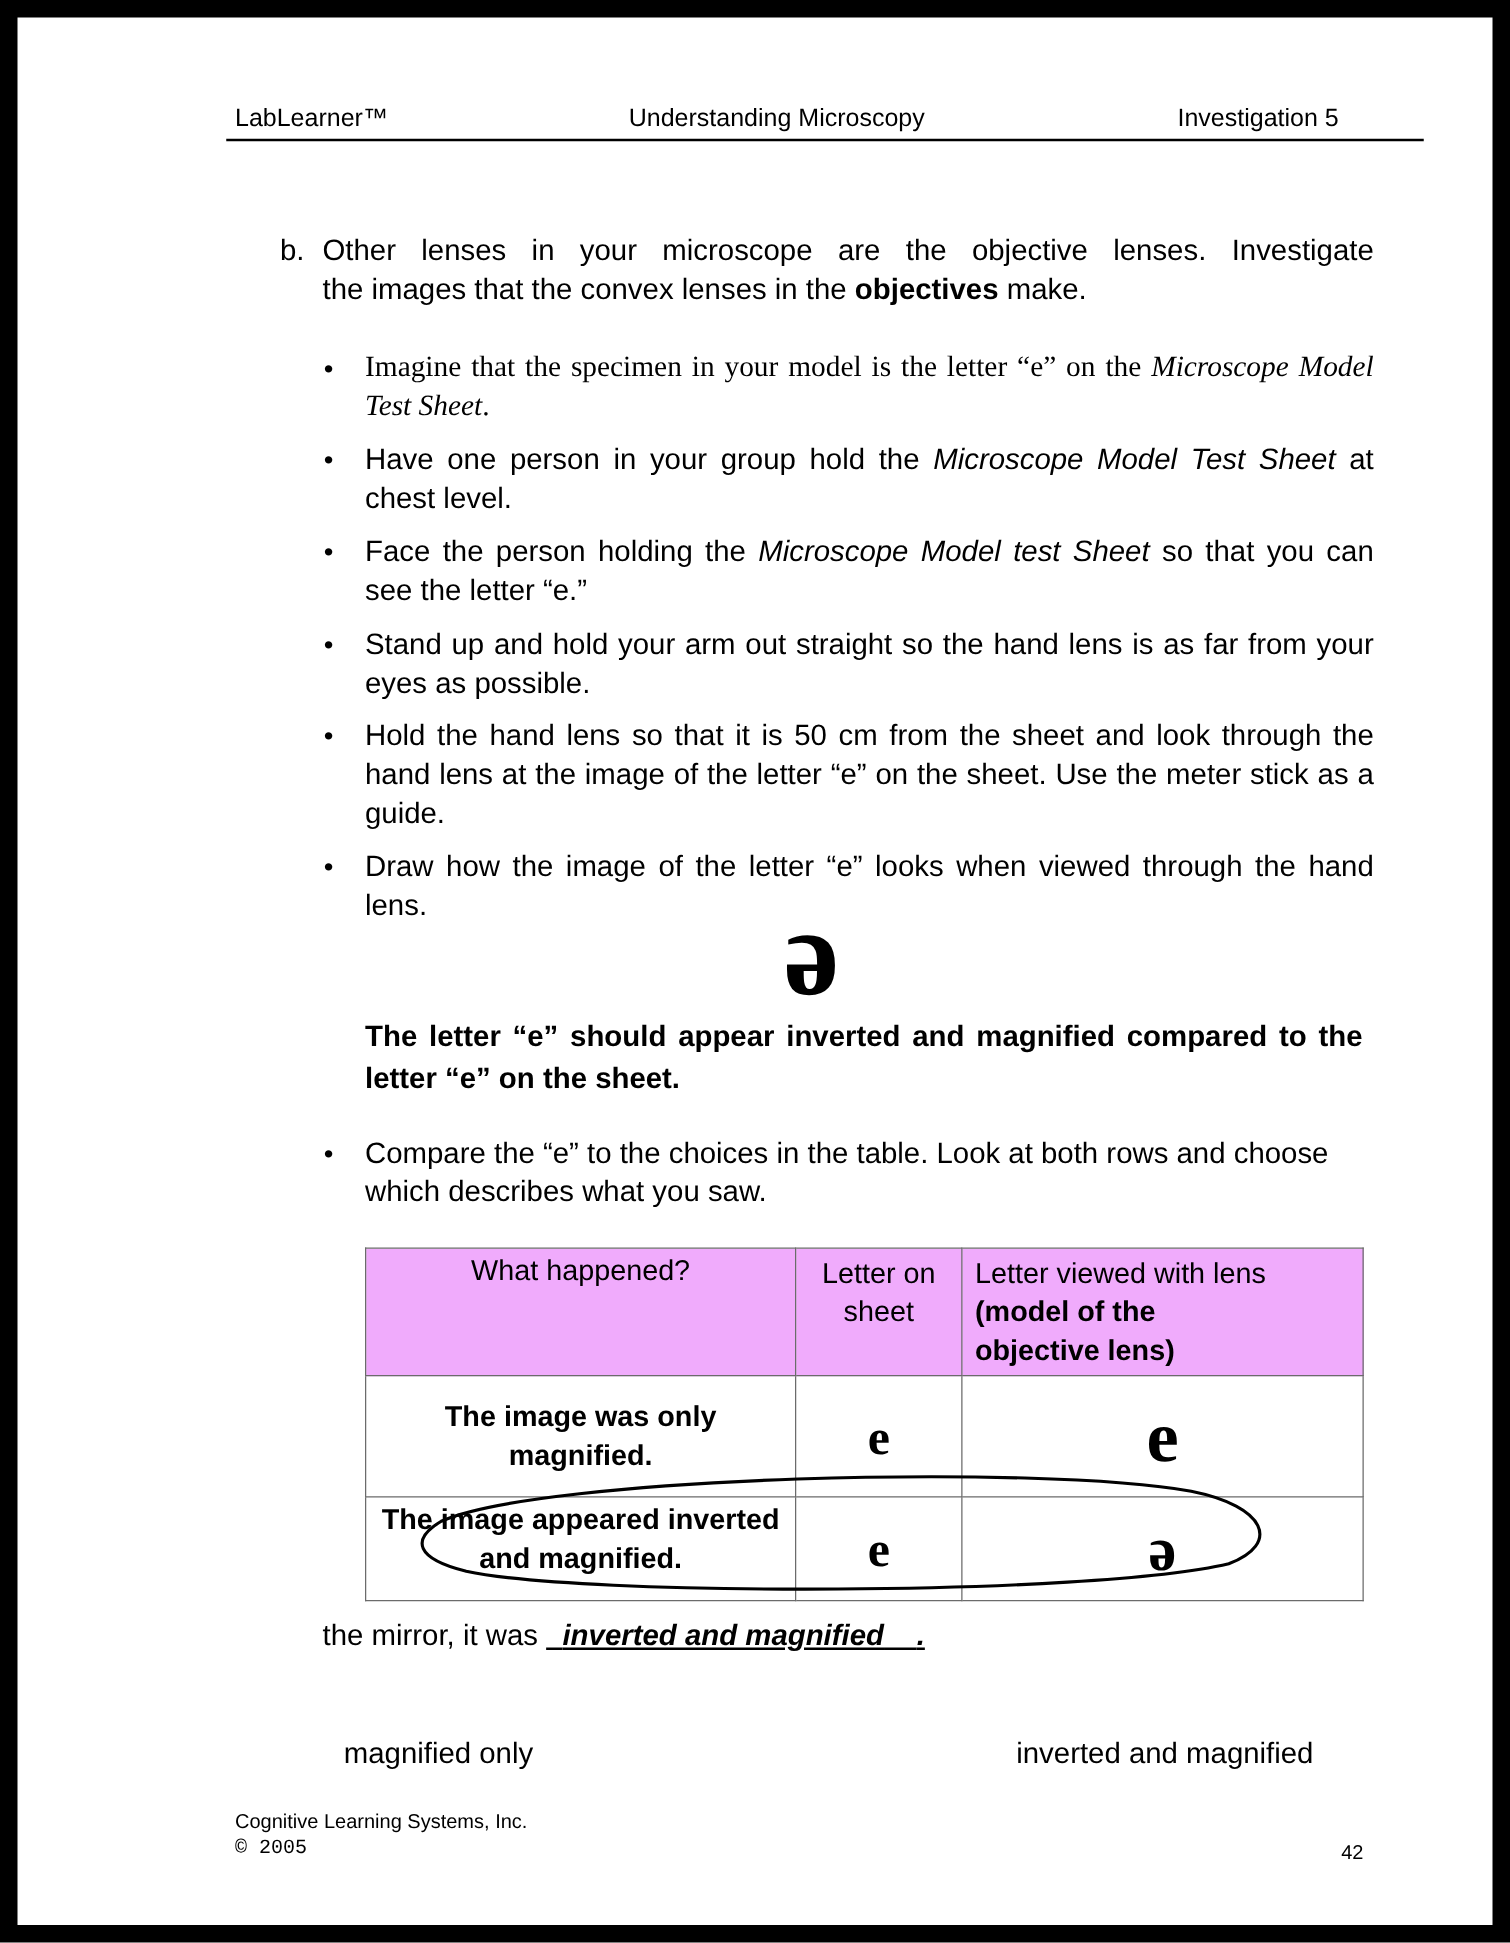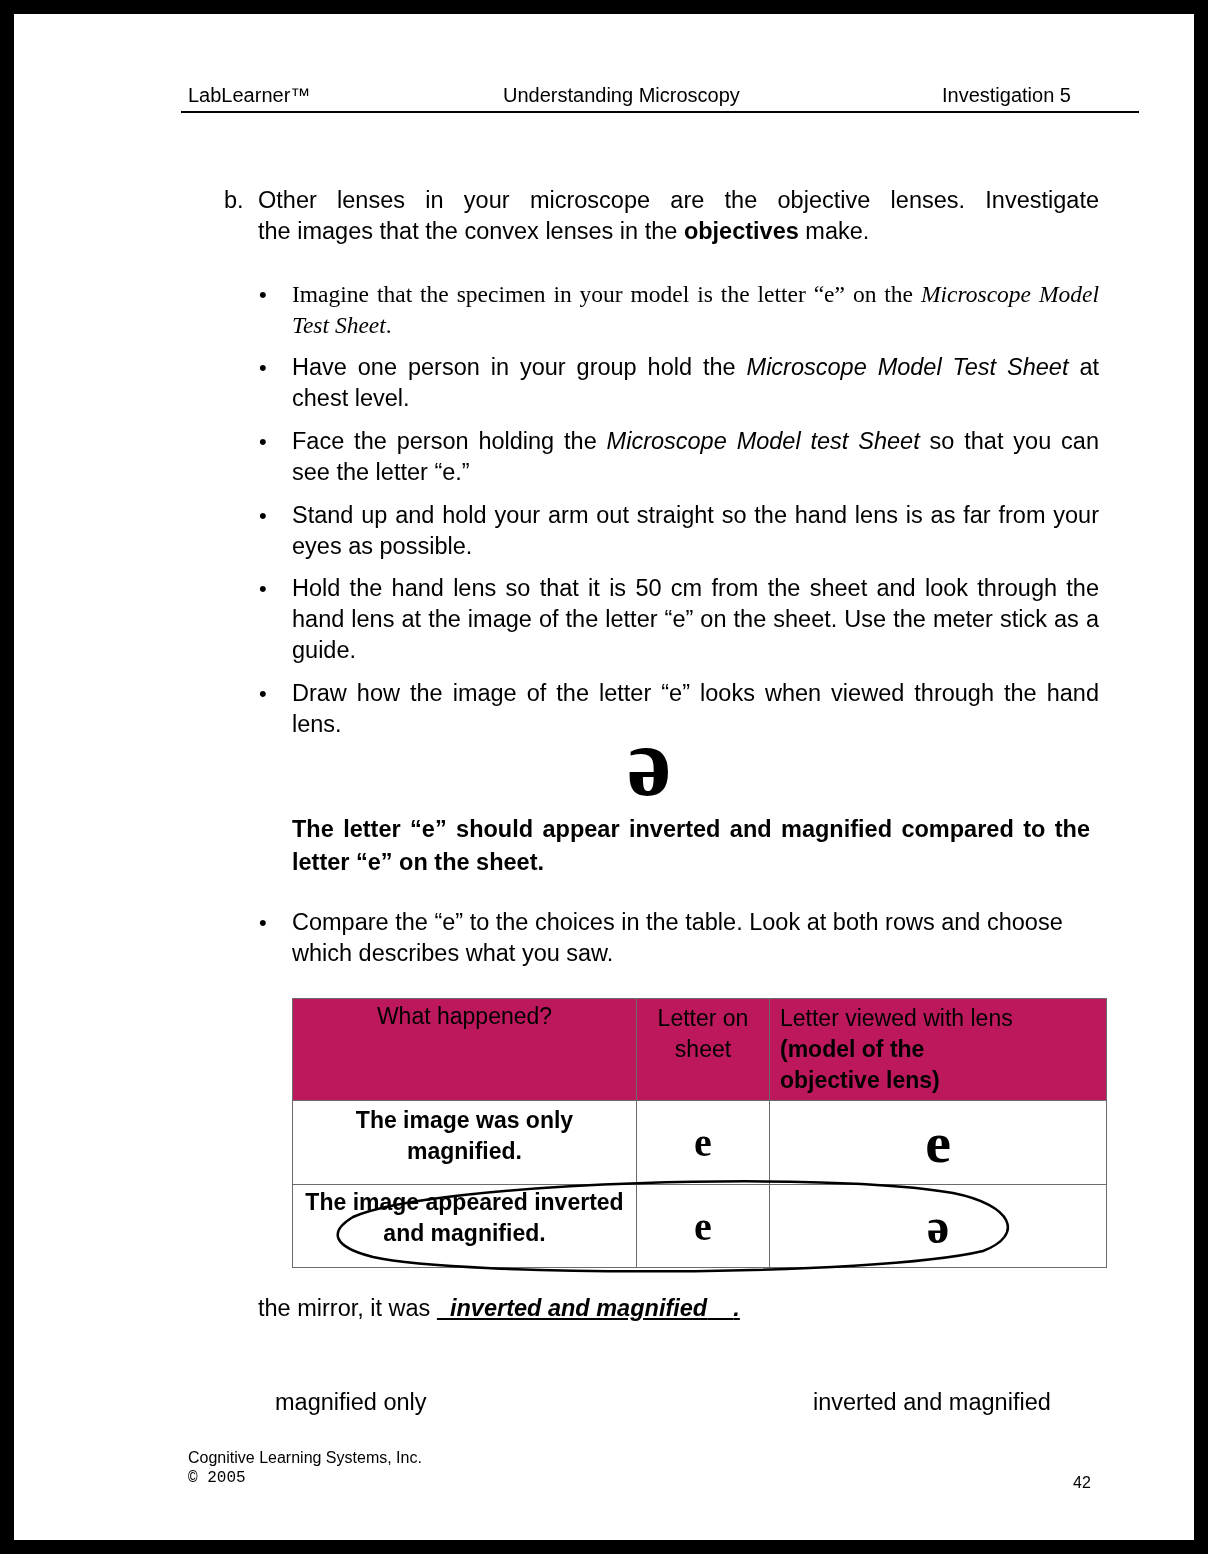--- a/index.html
+++ b/index.html
@@ -8,21 +8,21 @@
   .page { position:absolute; left:0; top:0; width:1208px; height:1554px; }
   .hdr { position:absolute; top:84px; left:188px; width:950px; height:28px; font-size:20px;text-align:center; }
   .hdr span { position:absolute; top:0; }
   .hdr-line { position:absolute; left:181px; top:111px; width:958px; height:2px; background:#000; }
   .p { position:absolute; font-size:23.5px; line-height:31px; }
   .just { text-align:justify; }
   .bullet { position:absolute; left:259px; font-size:22px; }
   .big-e { position:absolute; font-family:"Liberation Serif", serif; font-weight:bold; }
   table.t { position:absolute; left:292px; top:998px; border-collapse:collapse; font-size:23px; }
   table.t td { border:1px solid #6b6b6b; vertical-align:top; padding:0; }
-  table.t tr.head td { background:#be185d; }
+  table.t tr.head td { background:#f0abfc; }
   .ellipse { position:absolute; left:313px; top:1177px; width:698px; height:96px; pointer-events:none; }
   .footer { position:absolute; font-size:16px; line-height:20px; }
 </style>
 </head>
 <body>
 
 <div class="page">
 
   <div class="hdr">
     <span style="left:0;">LabLearner™</span>
@@ -66,27 +66,27 @@
   <div class="p just" style="left:292px; top:813px; width:798px; font-weight:bold; line-height:33px;">The letter “e” should appear inverted and magnified compared to the letter “e” on the sheet.</div>
 
   <div class="bullet" style="top:910px;">•</div>
   <div class="p" style="left:292px; top:907px; width:810px;">Compare the “e” to the choices in the table. Look at both rows and choose which describes what you saw.</div>
 
   <table class="t">
     <tbody>
         <tr class="head">
       <td style="width:343px; height:97px; text-align:center; padding-top:4px;">What happened?</td>
       <td style="width:132px; text-align:center; line-height:31px; padding-top:4px;">Letter on sheet</td>
-      <td style="width:310px; line-height:31px; padding:4px 16px 0 10px;">
+      <td style="width:310px; line-height:31px; padding:4px 0 0 10px;">
         <div>Letter viewed with lens</div>
         <div style="font-weight:bold; width:200px;">(model of the objective lens)</div>
       </td>
     </tr>
     <tr>
-      <td style="height:79px; text-align:center; font-weight:bold; line-height:31px; padding-top:4px;">
+      <td style="height:79px; text-align:center; font-weight:bold; line-height:31px; padding-top:17px;">
             <div style="width:270px; margin:0 auto;">The image was only magnified.</div>
           </td>
       <td style="text-align:center; vertical-align:middle; font-family:'Liberation Serif',serif; font-weight:bold; font-size:40px;">e</td>
       <td style="text-align:center; vertical-align:middle; font-family:'Liberation Serif',serif; font-weight:bold; font-size:58px;">e</td>
     </tr>
     <tr>
       <td style="height:80px; text-align:center; font-weight:bold; line-height:31px; padding-top:2px;">
             <div style="width:320px; margin:0 auto;">The image appeared inverted and magnified.</div>
           </td>
       <td style="text-align:center; vertical-align:middle; font-family:'Liberation Serif',serif; font-weight:bold; font-size:40px;">e</td>

